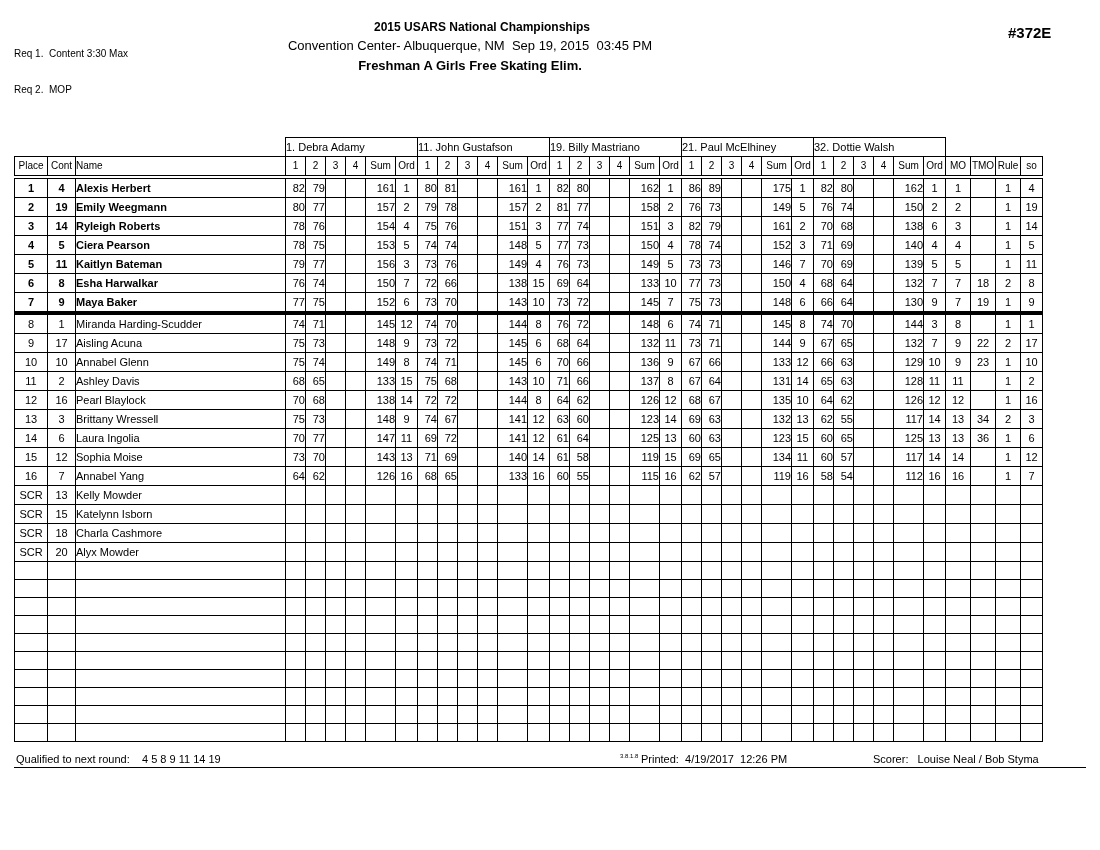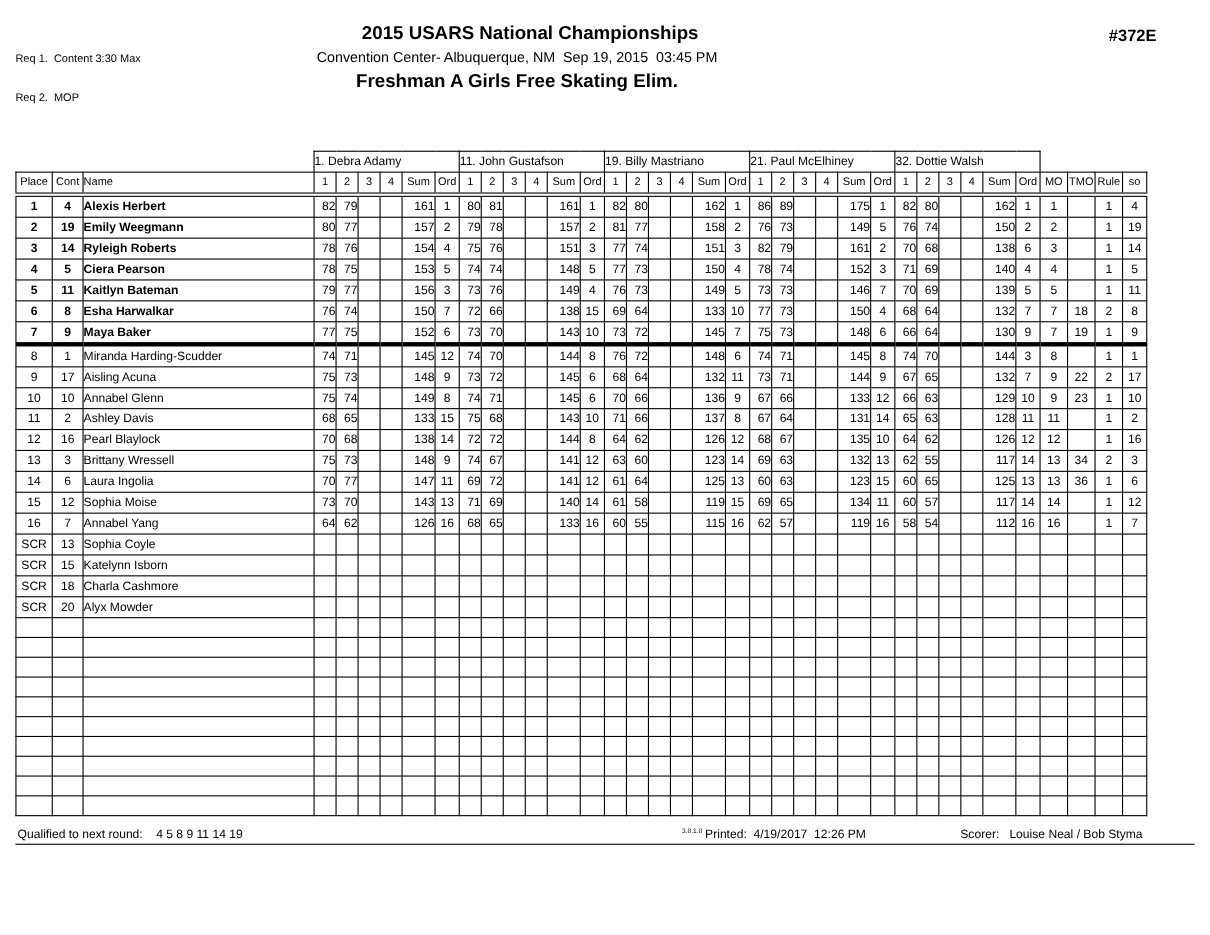--- a/index.html
+++ b/index.html
@@ -15,23 +15,23 @@
 
   
   .req-block {
     position: absolute; left: 14px; top: 24px;
     font-size: 10px; line-height: 12px; white-space: pre;
   }
   .heading {
     position: absolute; left: 0; top: 20px; width: 940px;
     text-align: center;
   }
-  .heading .title   { font-size: 17px; font-weight: bold; white-space: pre; margin-left: 24px; }
+  .heading .title   { font-size: 12px; font-weight: bold; white-space: pre; margin-left: 24px; }
   .heading .venue   { font-size: 13px; margin-top: 4px; white-space: pre; }
-  .heading .event   { font-size: 17px; font-weight: bold; margin-top: 5px; white-space: pre; }
+  .heading .event   { font-size: 13px; font-weight: bold; margin-top: 5px; white-space: pre; }
   .heading .report  { font-size: 14px; margin-top: 7px; white-space: pre; }
   .heat-number {
     position: absolute; left: 1008px; top: 24px;
     font-size: 15px; font-weight: bold;
   }
 
   
   table.results {
     position: absolute; left: 14px; top: 137px;
     border-collapse: collapse; table-layout: fixed;
@@ -812,21 +812,21 @@
           <td class="sum">112</td>
           <td class="ord">16</td>
           <td class="tail">16</td>
           <td class="tail"></td>
           <td class="tail">1</td>
           <td class="tail">7</td>
         </tr>
         <tr>
           <td class="place">SCR</td>
           <td class="cont">13</td>
-          <td class="name">Sophia Coyle</td>
+          <td class="name">Kelly Mowder</td>
           <td class="num"></td>
           <td class="num"></td>
           <td class="num"></td>
           <td class="num"></td>
           <td class="sum"></td>
           <td class="ord"></td>
           <td class="num"></td>
           <td class="num"></td>
           <td class="num"></td>
           <td class="num"></td>

